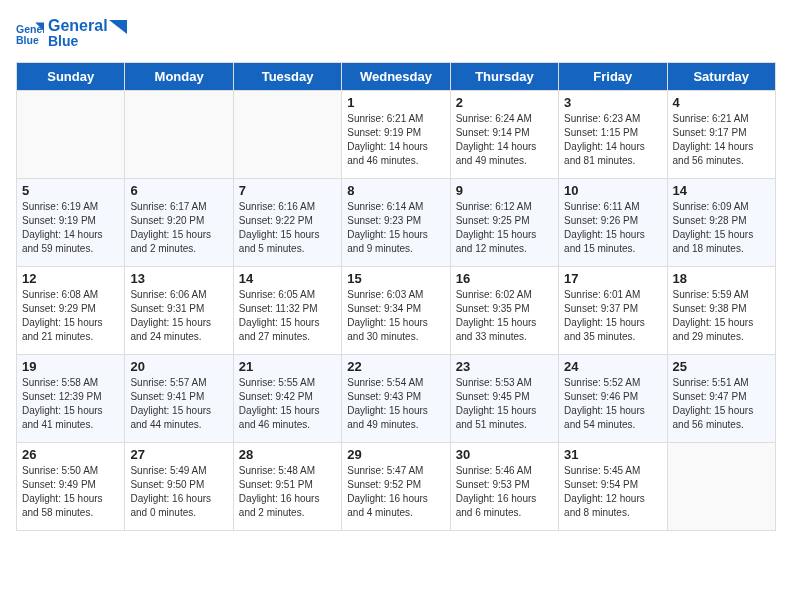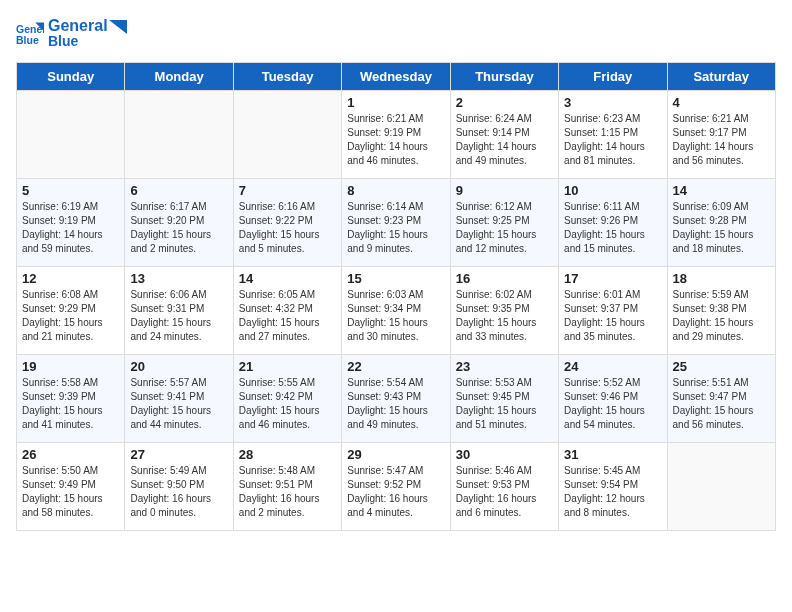--- a/index.html
+++ b/index.html
@@ -197,21 +197,21 @@
         </td>
         <td>
           <div class="day-num">13</div>
         <div class="day-info">Sunrise: 6:06 AM</div>
         <div class="day-info">Sunset: 9:31 PM</div>
         <div class="day-info">Daylight: 15 hours and 24 minutes.</div>
         </td>
         <td>
           <div class="day-num">14</div>
         <div class="day-info">Sunrise: 6:05 AM</div>
-        <div class="day-info">Sunset: 4:32 PM</div>
+        <div class="day-info">Sunset: 11:32 PM</div>
         <div class="day-info">Daylight: 15 hours and 27 minutes.</div>
         </td>
         <td>
           <div class="day-num">15</div>
         <div class="day-info">Sunrise: 6:03 AM</div>
         <div class="day-info">Sunset: 9:34 PM</div>
         <div class="day-info">Daylight: 15 hours and 30 minutes.</div>
         </td>
         <td>
           <div class="day-num">16</div>
@@ -229,21 +229,21 @@
           <div class="day-num">18</div>
         <div class="day-info">Sunrise: 5:59 AM</div>
         <div class="day-info">Sunset: 9:38 PM</div>
         <div class="day-info">Daylight: 15 hours and 29 minutes.</div>
         </td>
       </tr>
       <tr>
         <td>
           <div class="day-num">19</div>
         <div class="day-info">Sunrise: 5:58 AM</div>
-        <div class="day-info">Sunset: 9:39 PM</div>
+        <div class="day-info">Sunset: 12:39 PM</div>
         <div class="day-info">Daylight: 15 hours and 41 minutes.</div>
         </td>
         <td>
           <div class="day-num">20</div>
         <div class="day-info">Sunrise: 5:57 AM</div>
         <div class="day-info">Sunset: 9:41 PM</div>
         <div class="day-info">Daylight: 15 hours and 44 minutes.</div>
         </td>
         <td>
           <div class="day-num">21</div>

